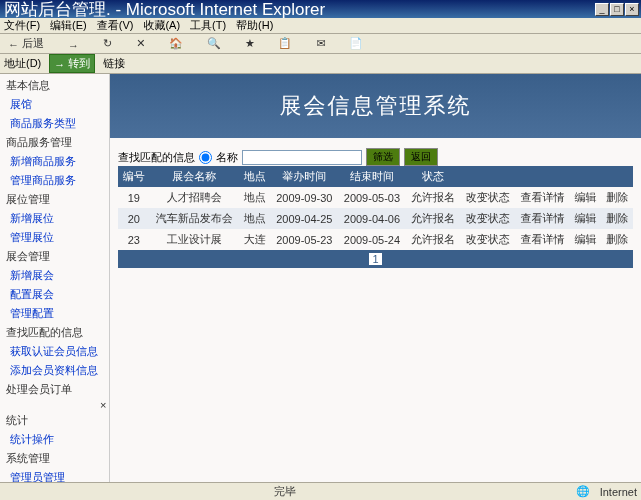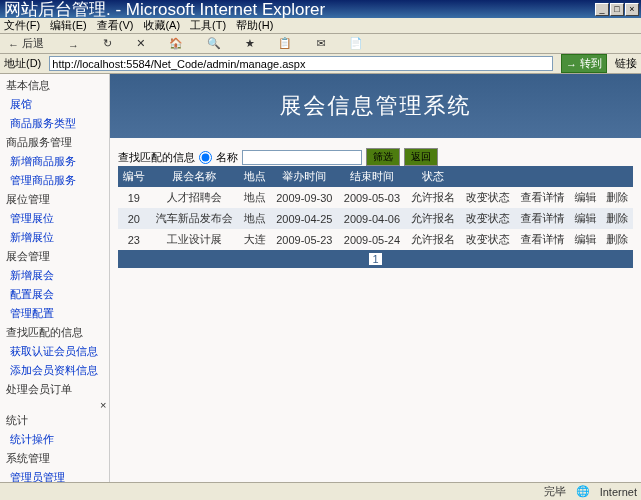--- a/index.html
+++ b/index.html
@@ -64,36 +64,35 @@
   <span class="toolbtn">🏠</span>
   <span class="toolbtn">🔍</span>
   <span class="toolbtn">★</span>
   <span class="toolbtn">📋</span>
   <span class="toolbtn">✉</span>
   <span class="toolbtn">📄</span>
 </div>
 
 <div class="addrbar">
   <span>地址(D)</span>
-  <input type="text" value="http://localhost:5584/Net_Code/admin/manage.aspx" style="">
   <span class="gobtn">→ <span>转到</span></span>
   <span>链接</span>
 </div>
 
 <div class="content">
   <div class="sidebar" id="sidebar">
       <div class="side-item">基本信息</div>
       <div class="side-link">展馆</div>
       <div class="side-link">商品服务类型</div>
       <div class="side-item">商品服务管理</div>
       <div class="side-link">新增商品服务</div>
       <div class="side-link">管理商品服务</div>
       <div class="side-item">展位管理</div>
+      <div class="side-link">新增展位</div>
       <div class="side-link">管理展位</div>
-      <div class="side-link">新增展位</div>
       <div class="side-item">展会管理</div>
       <div class="side-link">新增展会</div>
       <div class="side-link">配置展会</div>
       <div class="side-link">管理配置</div>
       <div class="side-item">查找匹配的信息</div>
       <div class="side-link">获取认证会员信息</div>
       <div class="side-link">添加会员资料信息</div>
       <div class="side-item">处理会员订单</div>
       <div class="side-x">×</div>
       <div class="side-item">统计</div>
@@ -169,16 +168,16 @@
             <tr>
               <td colspan="10" class="pager"><span>1</span></td>
             </tr>
           </tfoot>
       </table>
     </div>
   </div>
 </div>
 
 <div class="statusbar">
-  <span style="flex:1;text-align:right">完毕</span>
+  <span style="flex:1;text-align:center">完毕</span>
   <span>🌐</span>
   <span>Internet</span>
 </div>
 
 </body></html>

